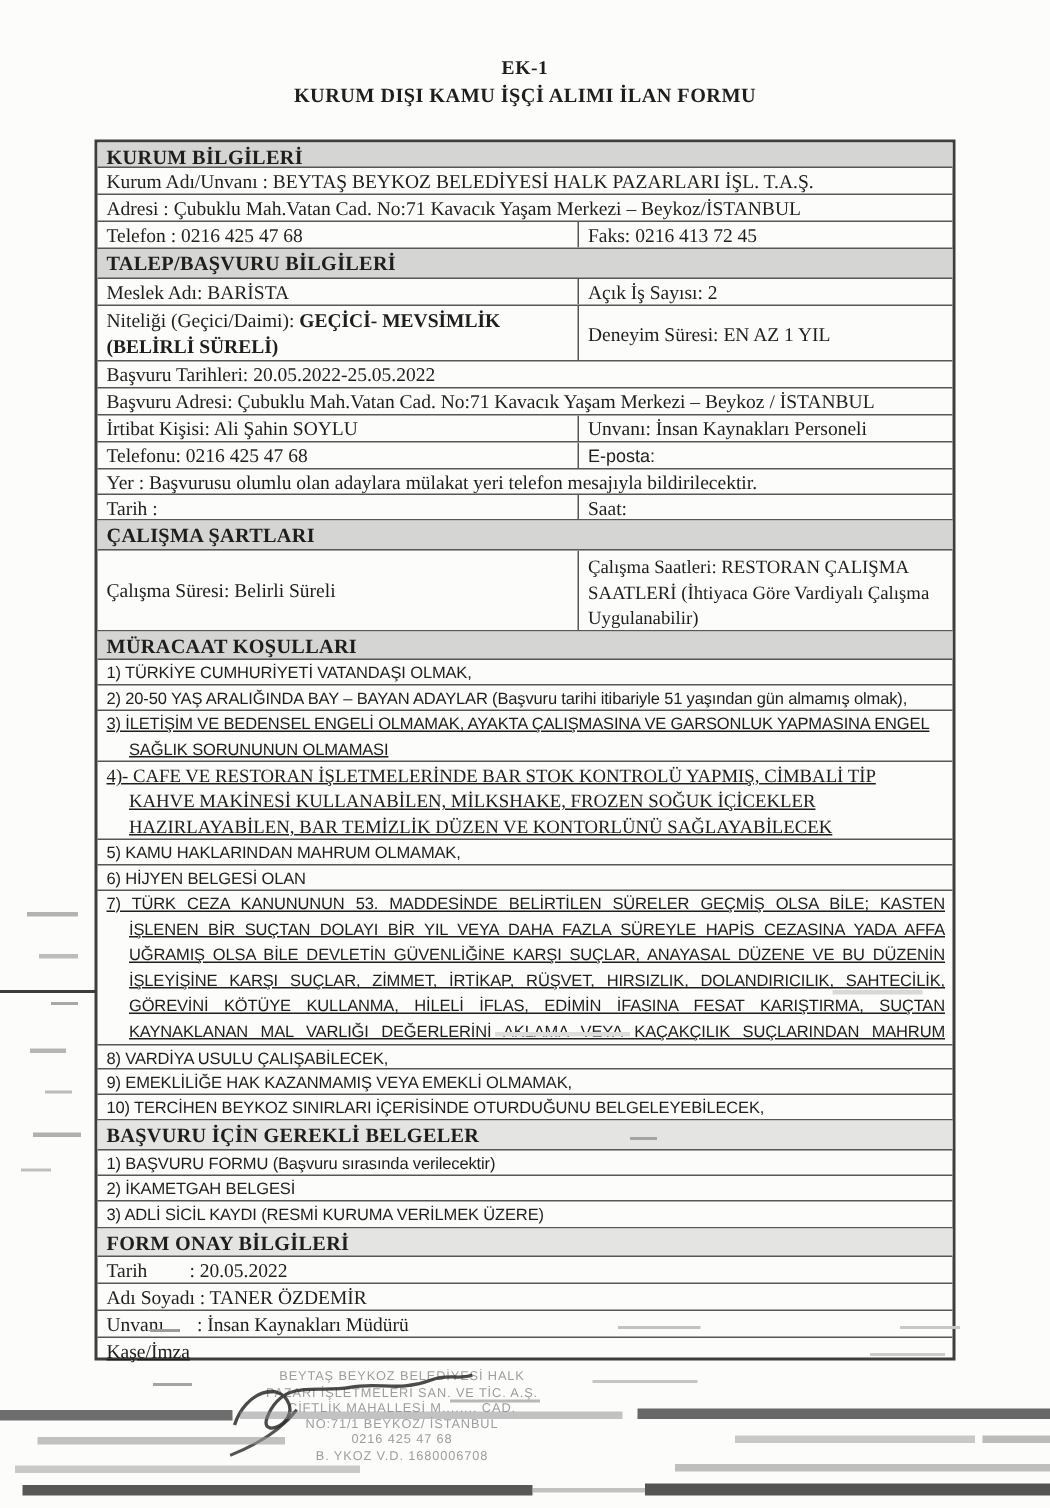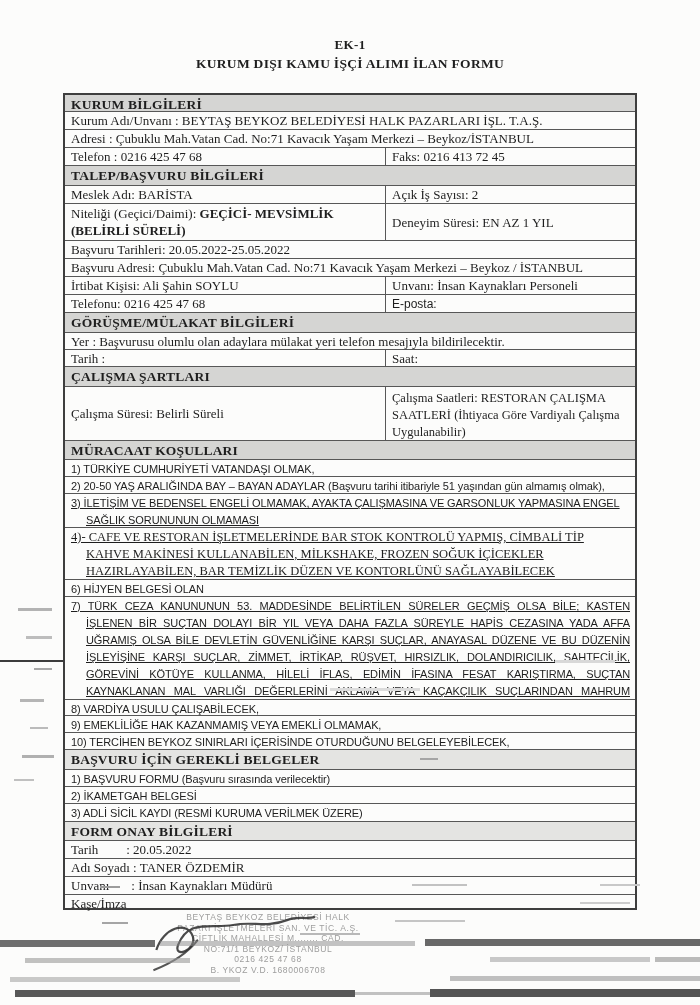--- a/index.html
+++ b/index.html
@@ -20,21 +20,21 @@
   .r2{display:flex;padding:0;}
   .r2 .cl{width:320px;box-sizing:border-box;padding:1px 5px 0 6px;}
   .r2 .cr{flex:1;border-left:1px solid #575757;box-sizing:border-box;padding:1px 13px 0 6px;}
   .vc{display:flex;align-items:center;}
   .sans{font-family:"Liberation Sans",sans-serif;font-size:11px;line-height:16px;letter-spacing:-.1px;}
   .ml{line-height:17px;}
   .hang{padding-left:21px;text-indent:-15px;text-decoration:underline;}
   .just{text-align:justify;}
   .srf12{font-family:"Liberation Serif",serif;font-size:12.5px;letter-spacing:0;}
   .bold{font-weight:bold;}
-  .of-v{overflow:visible;}
+  .of-v{overflow:visible;text-decoration:underline;}
   .link{font-family:Liberation Mono, monospace;font-size:12px;color:#14532d;
         text-decoration:underline;}
   .sanslabel{font-family:"Liberation Sans",sans-serif;font-size:12px;}
   .gap28{margin-left:28px;}
   .gap22{margin-left:22px;}
 
   .stamp{position:absolute;left:118px;top:912px;width:300px;text-align:center;z-index:2;
          font-family:"Liberation Sans",sans-serif;font-size:8.5px;line-height:10.5px;
          color:#9d9d9d;letter-spacing:.6px;}
   .signature{position:absolute;left:138px;top:906px;z-index:3;transform:rotate(-3deg);}
@@ -74,38 +74,38 @@
     <div class="row" style="height:18px">Başvuru Adresi: Çubuklu Mah.Vatan Cad. No:71 Kavacık Yaşam Merkezi – Beykoz / İSTANBUL</div>
     <div class="row r2" style="height:18px">
       <div class="cl">İrtibat Kişisi: Ali Şahin SOYLU</div>
       <div class="cr">Unvanı: İnsan Kaynakları Personeli</div>
     </div>
     <div class="row r2" style="height:18px">
       <div class="cl">Telefonu: 0216 425 47 68</div>
       <div class="cr"><span class="sanslabel">E-posta: </span><span class="link">alisahinsoylu@beytasbeykoz.com</span></div>
     </div>
 
-    <div class="row sec" style="height:20px">GÖRÜŞME/MÜLAKAT BİLGİLERİ</div>
     <div class="row" style="height:17px">Yer : Başvurusu olumlu olan adaylara mülakat yeri telefon mesajıyla bildirilecektir.</div>
     <div class="row r2" style="height:17px">
       <div class="cl">Tarih :</div>
       <div class="cr">Saat:</div>
     </div>
 
     <div class="row sec" style="height:20px">ÇALIŞMA ŞARTLARI</div>
     <div class="row r2" style="height:54px">
       <div class="cl vc">Çalışma Süresi: Belirli Süreli</div>
       <div class="cr ml srf12" style="padding-top:3px">Çalışma Saatleri: RESTORAN ÇALIŞMA SAATLERİ (İhtiyaca Göre Vardiyalı Çalışma Uygulanabilir)</div>
     </div>
 
     <div class="row sec" style="height:19px">MÜRACAAT KOŞULLARI</div>
     <div class="row sans" style="height:17px">1) TÜRKİYE CUMHURİYETİ VATANDAŞI OLMAK,</div>
     <div class="row sans" style="height:17px">2) 20-50 YAŞ ARALIĞINDA BAY – BAYAN ADAYLAR (Başvuru tarihi itibariyle 51 yaşından gün almamış olmak),</div>
     <div class="row sans ml hang" style="height:34px">3) İLETİŞİM VE BEDENSEL ENGELİ OLMAMAK, AYAKTA ÇALIŞMASINA VE GARSONLUK YAPMASINA ENGEL SAĞLIK SORUNUNUN OLMAMASI</div>
     <div class="row srf12 ml hang" style="height:52px">4)- CAFE VE RESTORAN İŞLETMELERİNDE BAR STOK KONTROLÜ YAPMIŞ, CİMBALİ TİP KAHVE MAKİNESİ KULLANABİLEN, MİLKSHAKE, FROZEN SOĞUK İÇİCEKLER HAZIRLAYABİLEN, BAR TEMİZLİK DÜZEN VE KONTORLÜNÜ SAĞLAYABİLECEK</div>
+    <div class="row sans" style="height:17px">5) KAMU HAKLARINDAN MAHRUM OLMAMAK,</div>
     <div class="row sans" style="height:17px">6) HİJYEN BELGESİ OLAN</div>
     <div class="row sans ml hang just" style="height:103px">7) TÜRK CEZA KANUNUNUN 53. MADDESİNDE BELİRTİLEN SÜRELER GEÇMİŞ OLSA BİLE; KASTEN İŞLENEN BİR SUÇTAN DOLAYI BİR YIL VEYA DAHA FAZLA SÜREYLE HAPİS CEZASINA YADA AFFA UĞRAMIŞ OLSA BİLE DEVLETİN GÜVENLİĞİNE KARŞI SUÇLAR, ANAYASAL DÜZENE VE BU DÜZENİN İŞLEYİŞİNE KARŞI SUÇLAR, ZİMMET, İRTİKAP, RÜŞVET, HIRSIZLIK, DOLANDIRICILIK, SAHTECİLİK, GÖREVİNİ KÖTÜYE KULLANMA, HİLELİ İFLAS, EDİMİN İFASINA FESAT KARIŞTIRMA, SUÇTAN KAYNAKLANAN MAL VARLIĞI DEĞERLERİNİ AKLAMA VEYA KAÇAKÇILIK SUÇLARINDAN MAHRUM OLMAMAK,</div>
     <div class="row sans" style="height:16px">8) VARDİYA USULU ÇALIŞABİLECEK,</div>
     <div class="row sans" style="height:17px">9) EMEKLİLİĞE HAK KAZANMAMIŞ VEYA EMEKLİ OLMAMAK,</div>
     <div class="row sans" style="height:17px">10) TERCİHEN BEYKOZ SINIRLARI İÇERİSİNDE OTURDUĞUNU BELGELEYEBİLECEK,</div>
 
     <div class="row sec light" style="height:20px">BAŞVURU İÇİN GEREKLİ BELGELER</div>
     <div class="row sans" style="height:17px">1) BAŞVURU FORMU (Başvuru sırasında verilecektir)</div>
     <div class="row sans" style="height:17px">2) İKAMETGAH BELGESİ</div>
     <div class="row sans" style="height:18px">3) ADLİ SİCİL KAYDI (RESMİ KURUMA VERİLMEK ÜZERE)</div>

